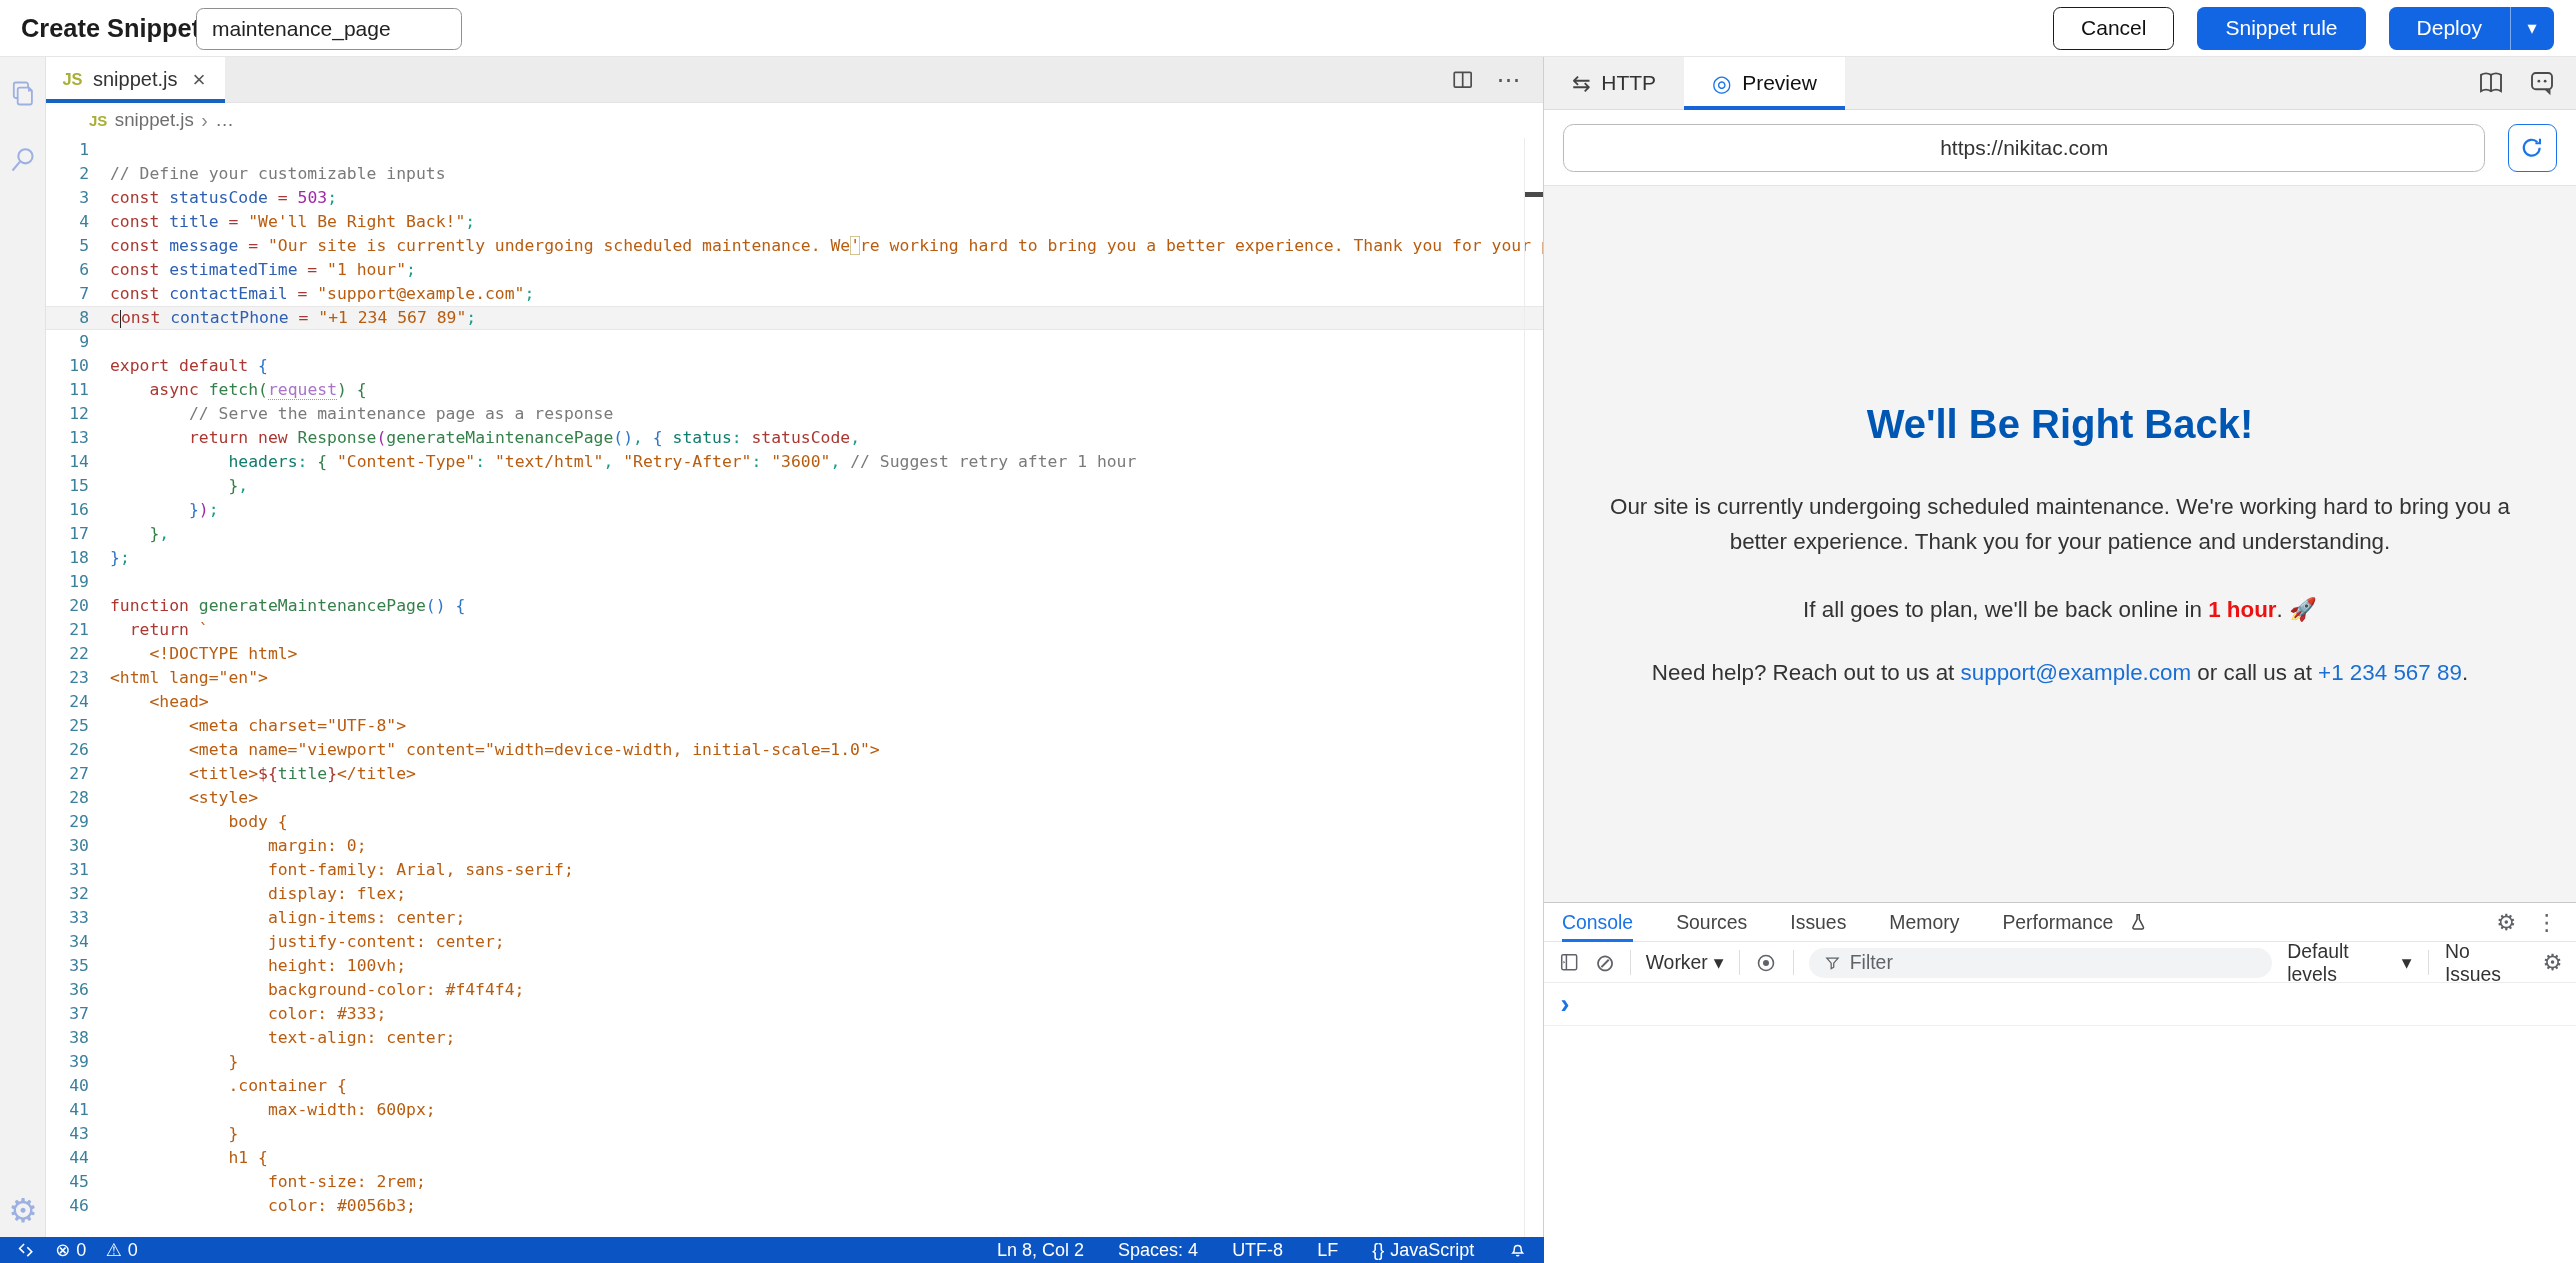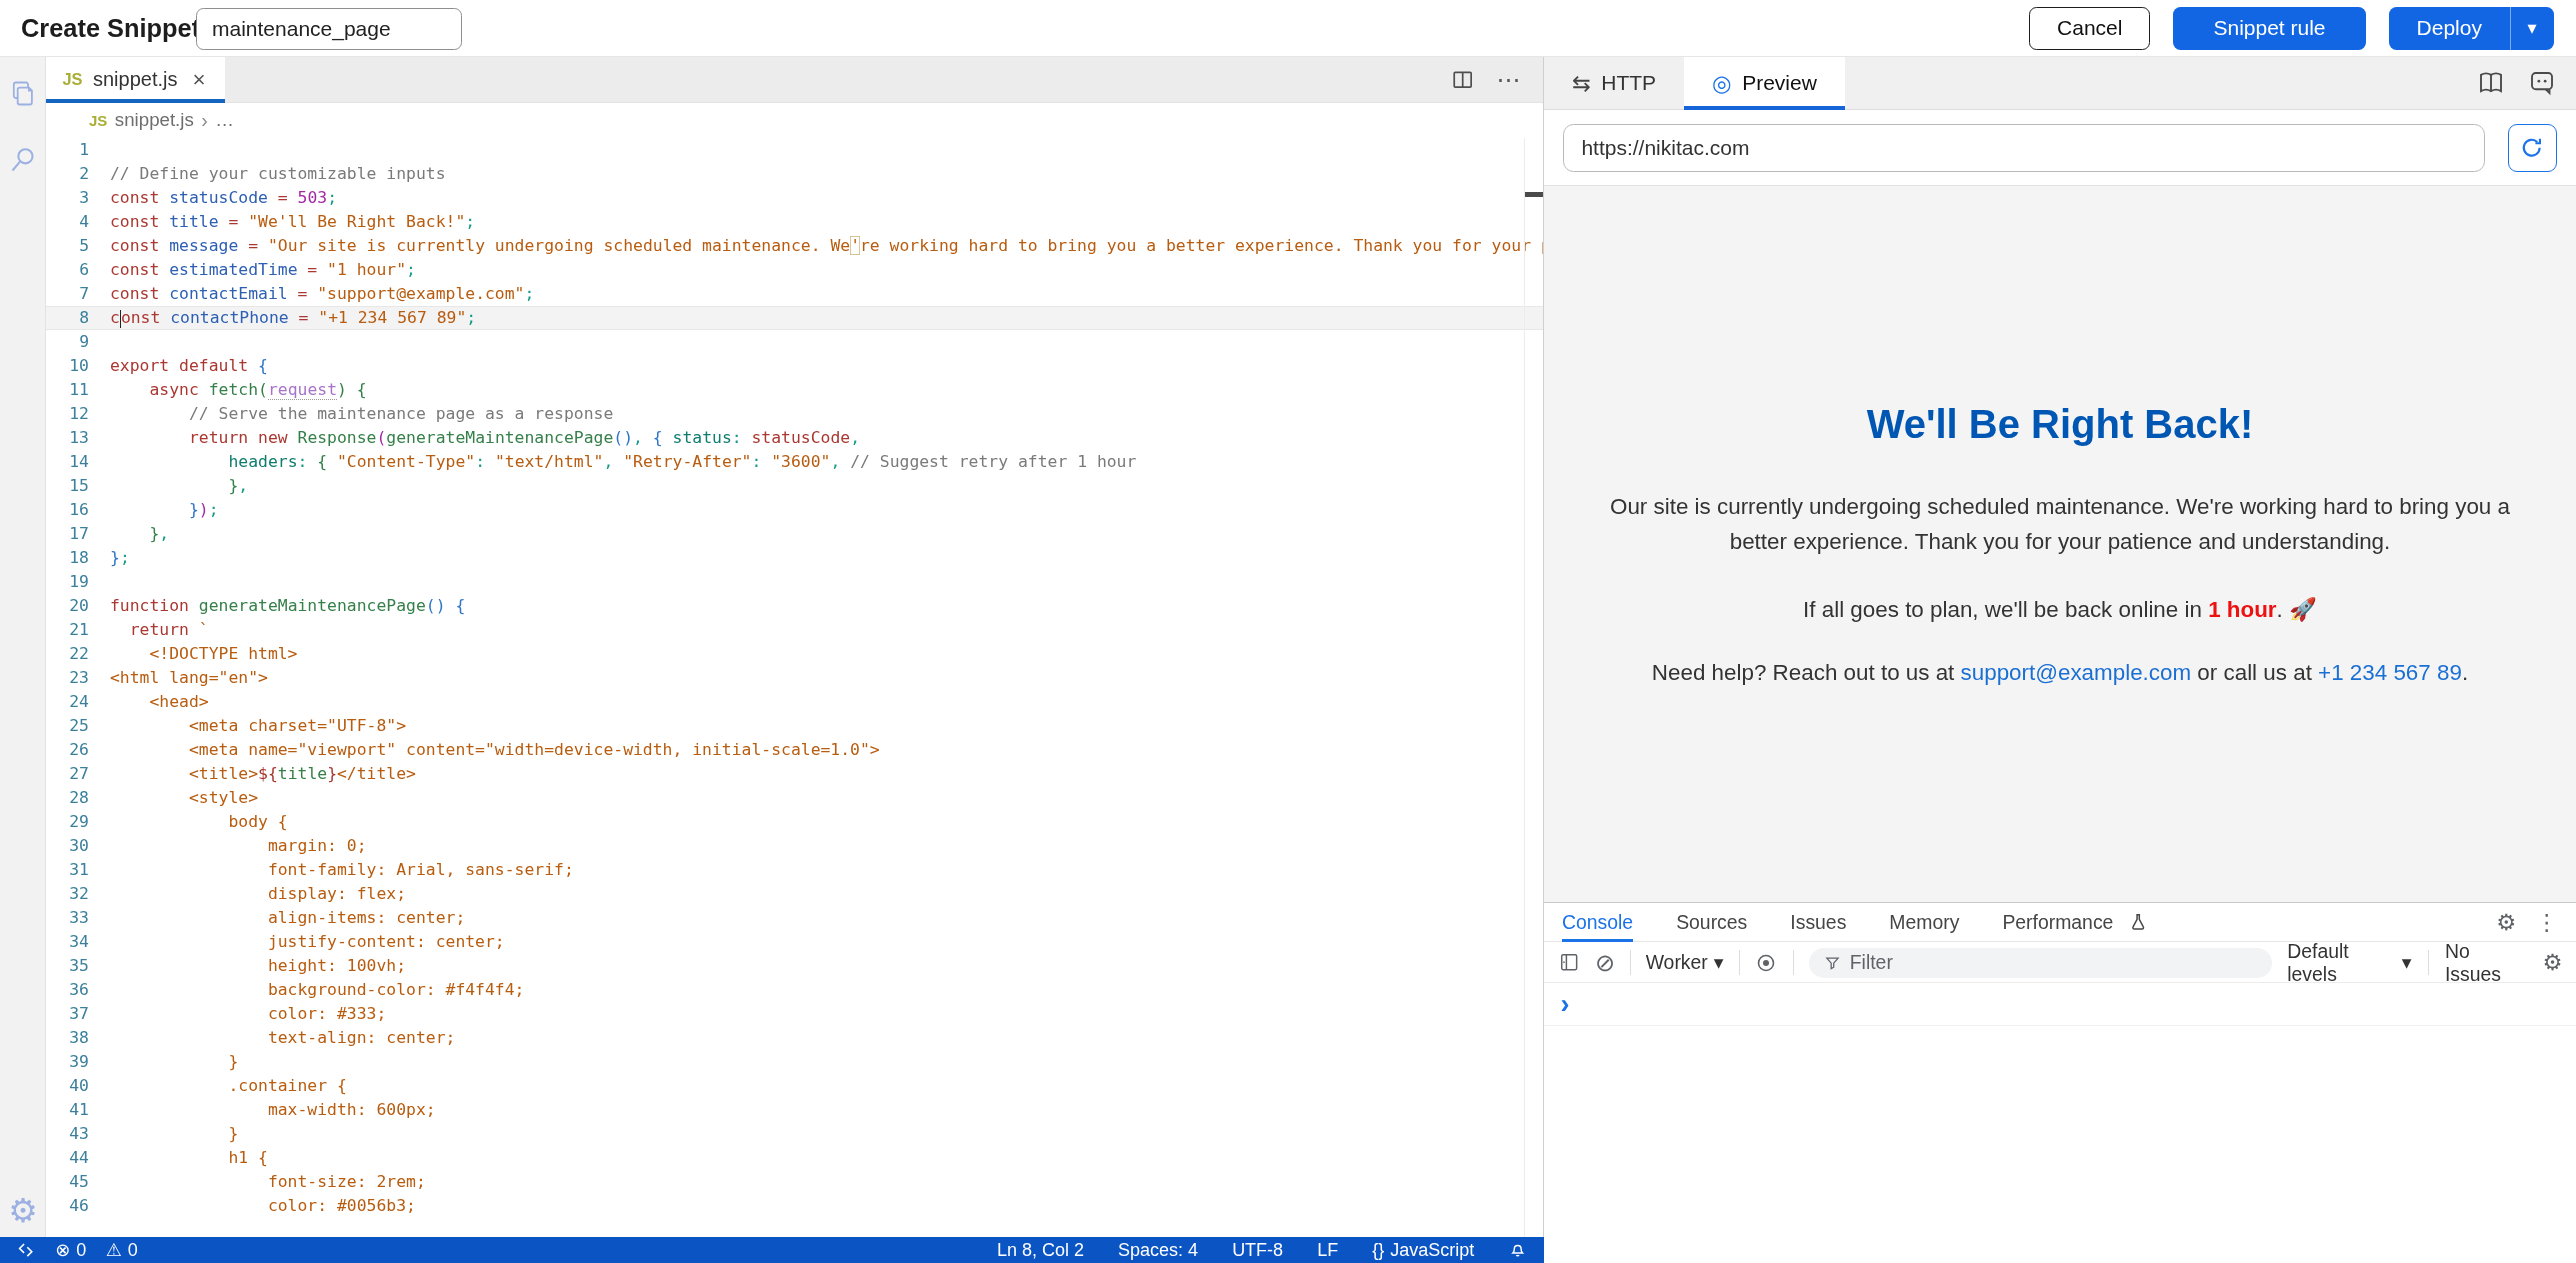--- a/index.html
+++ b/index.html
@@ -6,21 +6,21 @@
   html,body { width:2576px; height:1263px; background:#fff; font-family:"Liberation Sans",sans-serif; overflow:hidden; }
   #root { position:relative; width:2576px; height:1263px; background:#fff; }
 
   
   .app-header { position:absolute; top:0; left:0; right:0; height:57px; background:#fff; border-bottom:0.7px solid #e6e6e6; display:flex; align-items:center; }
   .hd-title { font-size:25.4px; font-weight:bold; color:#1d1d1d; margin-left:21px; }
   .name-input { position:absolute; left:196px; top:7.5px; width:266px; height:42px; border:1.1px solid #8f8f8f; border-radius:7.5px; font-size:21px; color:#222; padding:0 15px; font-family:"Liberation Sans",sans-serif; background:#fff; }
   .hd-actions { margin-left:auto; margin-right:22.4px; display:flex; align-items:center; gap:23px; }
   .btn { height:43px; border-radius:7.5px; font-size:21px; font-weight:500; display:flex; align-items:center; justify-content:center; cursor:pointer; font-family:"Liberation Sans",sans-serif; }
   .btn-secondary { background:#fff; border:1.5px solid #1c1c1c; color:#111; padding:0 27px; }
-  .btn-primary { background:#1266e3; border:none; color:#fff; padding:0 40px; }
+  .btn-primary { background:#1266e3; border:none; color:#fff; padding:0 28px; }
   .split { padding:0; overflow:hidden; }
   .split-main { padding:0 28px; display:flex; align-items:center; height:100%; }
   .split-divider { width:0.7px; height:100%; background:rgba(255,255,255,.45); }
   .split-caret { width:43px; height:100%; display:flex; align-items:center; justify-content:center; font-size:18px; }
 
   
   .workbench { position:absolute; top:57px; left:0; width:1544px; bottom:0; background:#fff; border-right:0.7px solid #cfcfcf; }
   .activity-bar { position:absolute; left:0; top:0; width:46px; bottom:26px; background:#f2f2f2; border-right:0.7px solid #e2e2e2; }
   .ab-icon { position:absolute; left:0; width:46px; display:flex; justify-content:center; color:#9cb0e2; }
   .ab-files { top:21px; } .ab-search { top:87px; }
@@ -63,21 +63,21 @@
   
   .right-panel { position:absolute; top:57px; left:1544px; right:0; bottom:0; background:#fff; }
   .rp-tabs { position:absolute; top:0; left:0; right:0; height:53px; background:#f0f0f0; border-bottom:0.7px solid #ddd; display:flex; align-items:stretch; }
   .rp-tab { display:flex; align-items:center; gap:10.5px; padding:0 28px; font-size:21px; color:#333; position:relative; }
   .rp-tab.active { background:#fff; color:#111; }
   .rp-tab.active .underline { position:absolute; left:0; right:0; bottom:-0.7px; height:3.7px; background:#1565d8; }
   .rp-tab .ticon { font-size:22.4px; color:#444; }
   .rp-tab.active .ticon { color:#1a73e8; }
   .rp-tabs-actions { margin-left:auto; display:flex; align-items:center; gap:21px; padding-right:19.4px; color:#4a4a4a; }
   .url-row { position:absolute; top:53px; left:0; right:0; height:76px; background:#fff; border-bottom:0.7px solid #e3e3e3; }
-  .url-input { position:absolute; left:19.4px; right:91px; top:13.5px; height:48px; border:1.1px solid #b9b9b9; border-radius:10.5px; font-size:21px; color:#333; padding:0 17px; font-family:"Liberation Sans",sans-serif; }
+  .url-input { position:absolute; left:19.4px; right:91px; top:13.5px; height:48px; border:1.1px solid #b9b9b9; border-radius:10.5px; font-size:21px; color:#333; padding:0 17px; font-family:"Liberation Sans",sans-serif;text-align:center; }
   .refresh-btn { position:absolute; right:19.4px; top:13.5px; width:49px; height:48px; border:1.5px solid #1a73e8; border-radius:9px; background:#fff; display:flex; align-items:center; justify-content:center; color:#1a73e8; }
 
   .preview { position:absolute; top:129px; left:0; right:0; height:716px; background:#f4f4f4; display:flex; align-items:center; justify-content:center; }
   .page-content { max-width:905px; text-align:center; }
   .pv-h1 { font-size:40px; font-weight:bold; color:#0056b3; margin-bottom:43px; }
   .pv-p { font-size:22.4px; color:#333; line-height:1.55; margin-bottom:37px; }
   .pv-eta { font-size:22.4px; color:#333; margin-bottom:37px; }
   .eta-strong { color:#ee1111; font-weight:bold; }
   .pv-help { font-size:22.4px; color:#333; }
   .pv-link { color:#1a6fd4; text-decoration:none; }

